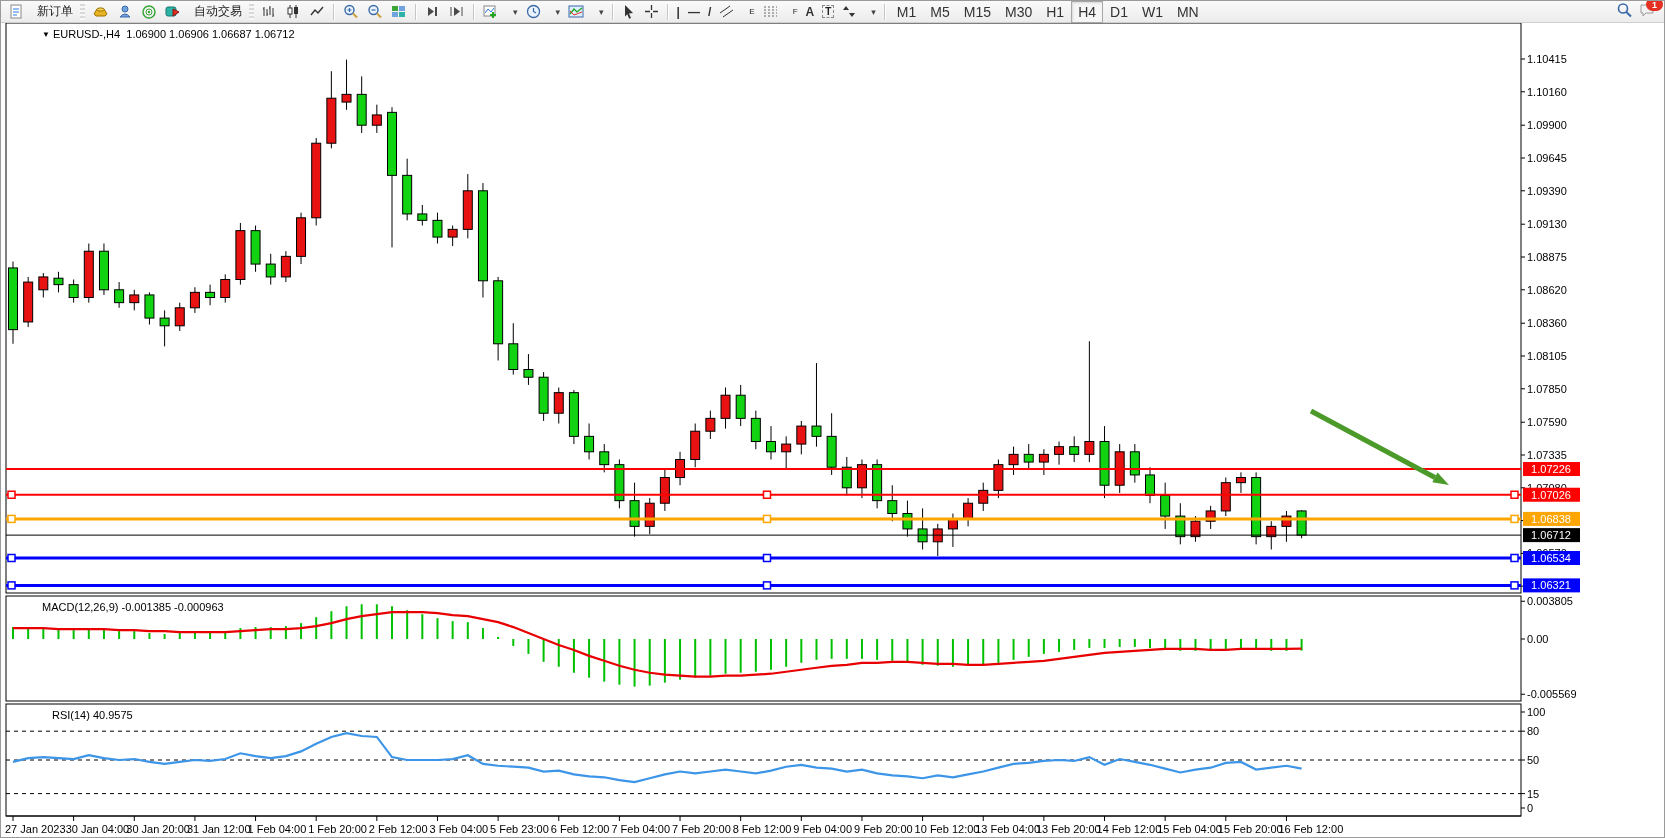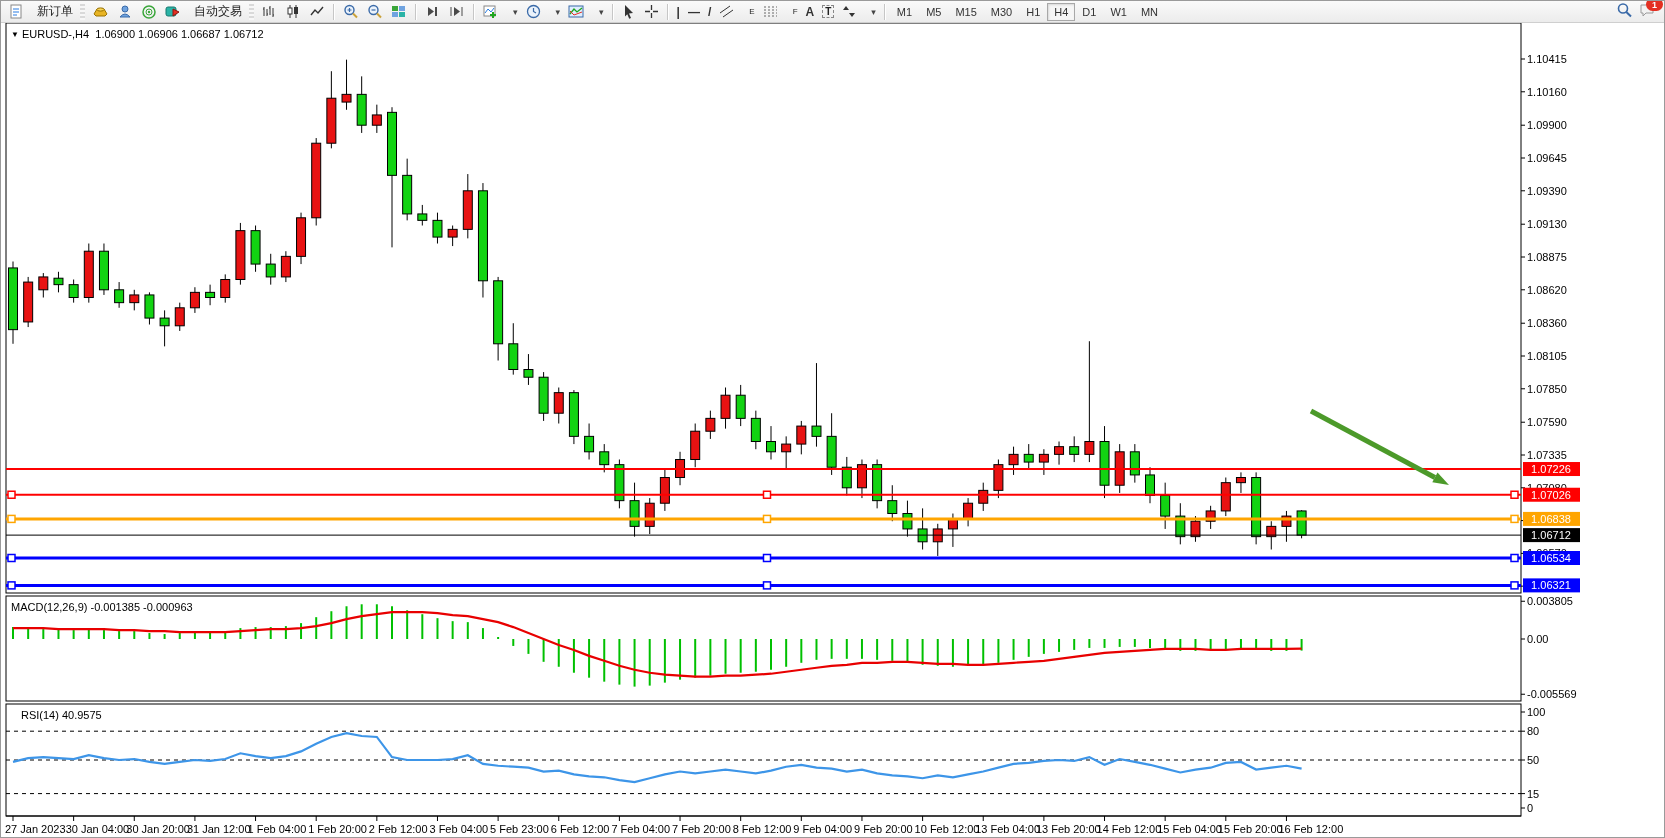--- a/index.html
+++ b/index.html
@@ -5,26 +5,26 @@
   html,body{margin:0;padding:0;background:#fff;font-family:"Liberation Sans","DejaVu Sans",sans-serif;}
   #app{position:relative;width:1665px;height:838px;background:#fff;border:1px solid #9a9a9a;box-sizing:border-box;overflow:hidden;}
   
   #toolbar{position:absolute;left:0;top:0;width:1665px;height:22px;background:linear-gradient(#fafafa,#ececec);border-bottom:1px solid #cfcfcf;display:flex;align-items:center;padding-left:4px;box-sizing:border-box;font-size:12px;color:#222;}
   .tbtn{height:20px;display:inline-flex;align-items:center;gap:13px;padding:16px 4px;cursor:default;white-space:nowrap;}
   .tbtn svg{display:block;}
   .sep{width:1px;height:16px;background:#c6c6c6;border-right:1px solid #fff;margin:0 4px;}
   .grip{width:5px;height:16px;margin:0 3px;background:repeating-linear-gradient(#d9d9d9 0 2px,#f7f7f7 2px 4px);}
   .dd{font-size:9px;color:#444;margin-left:1px;}
   .glyph{font-size:12px;color:#333;font-weight:bold;}
-  .tf{padding:2px 6px;font-size:11px;color:#333;border:1px solid transparent;}
+  .tf{padding:2px 6px;font-size:14px;color:#333;border:1px solid transparent;}
   .tf.active{background:#f6f6f6;border:1px solid #a8a8a8;box-shadow:inset 1px 1px 2px #d8d8d8;text-align:right;}
   #right-icons{margin-left:auto;display:flex;align-items:center;padding-right:10px;gap:6px;}
   .badge{position:absolute;top:-4px;right:-7px;min-width:13px;height:13px;border-radius:7px;background:#e33022;color:#fff;font-size:9px;font-weight:bold;display:flex;align-items:center;justify-content:center;padding:0 2px;}
   
-  .pane-label{position:absolute;font-size:11px;color:#000;white-space:nowrap;z-index:5;}
+  .pane-label{position:absolute;font-size:11px;color:#000;white-space:nowrap;z-index:5;margin-left:31px;}
   .tri{font-size:8px;vertical-align:1px;margin-right:3px;}
   #chart-svg{position:absolute;left:0;top:22px;}
 </style>
 </head>
 <body>
 
 <div id="app">
 
   <div id="toolbar">
     <div class="tbtn">

